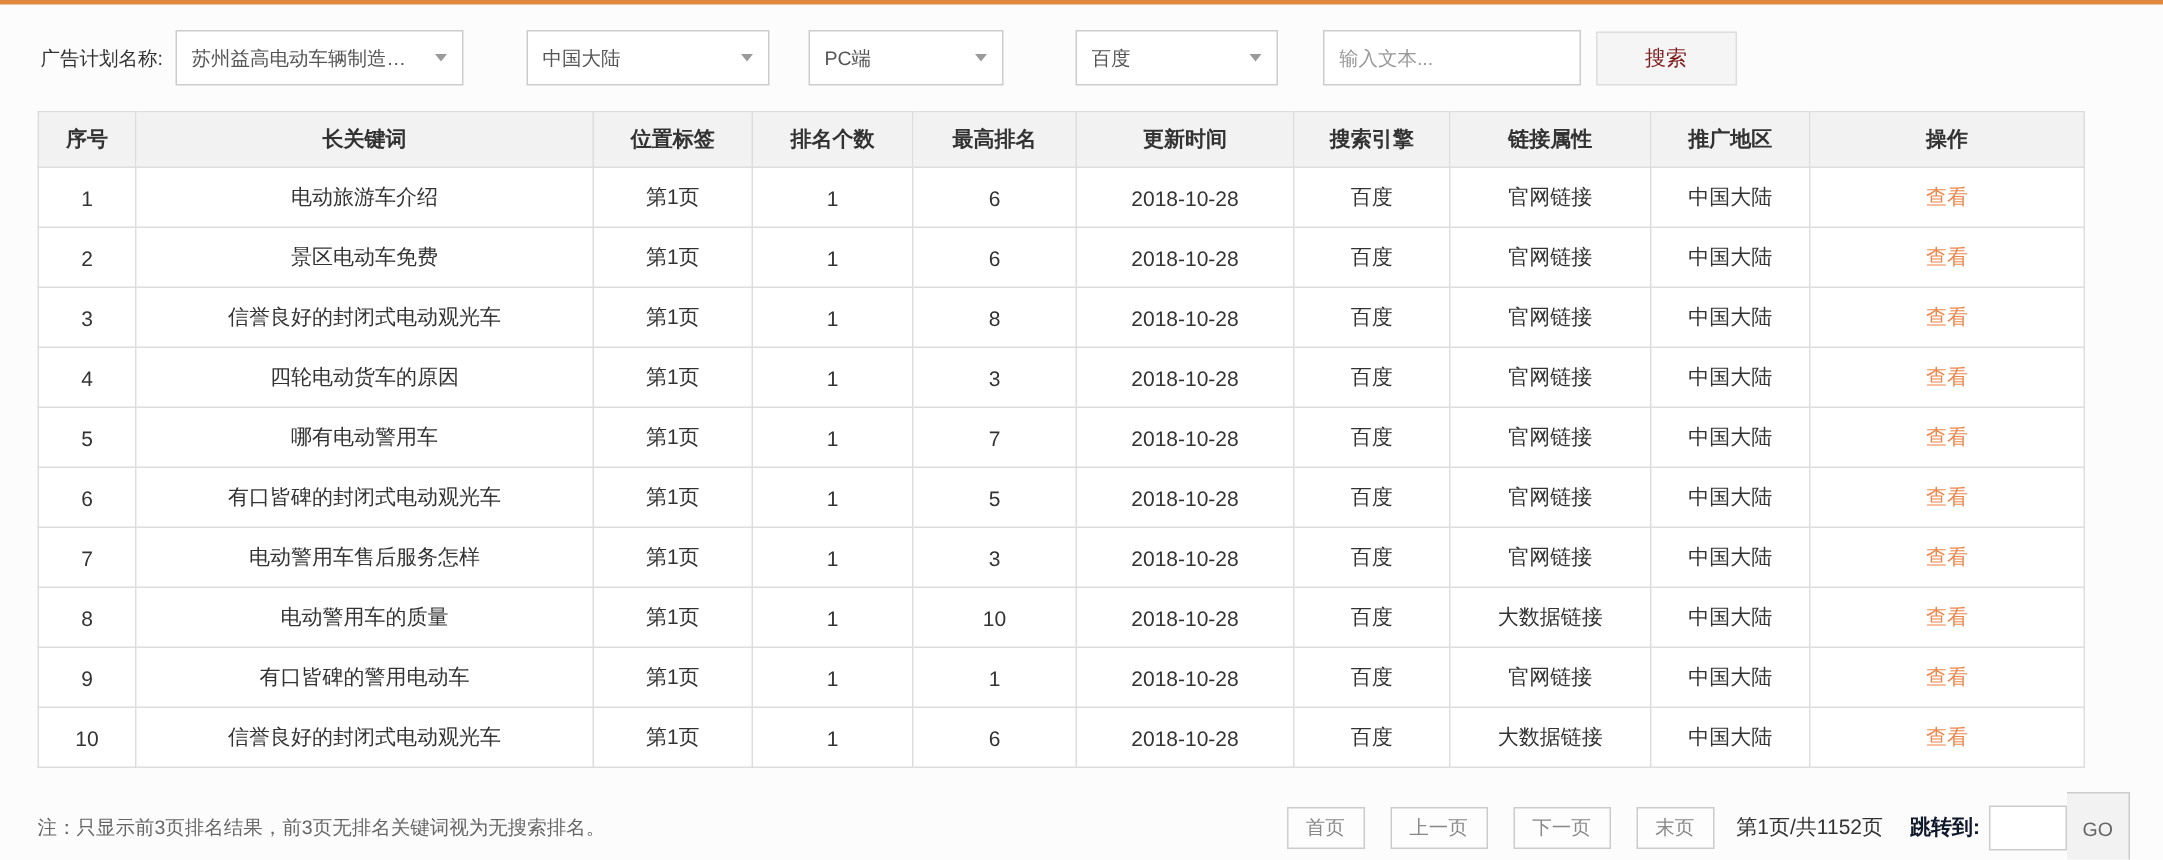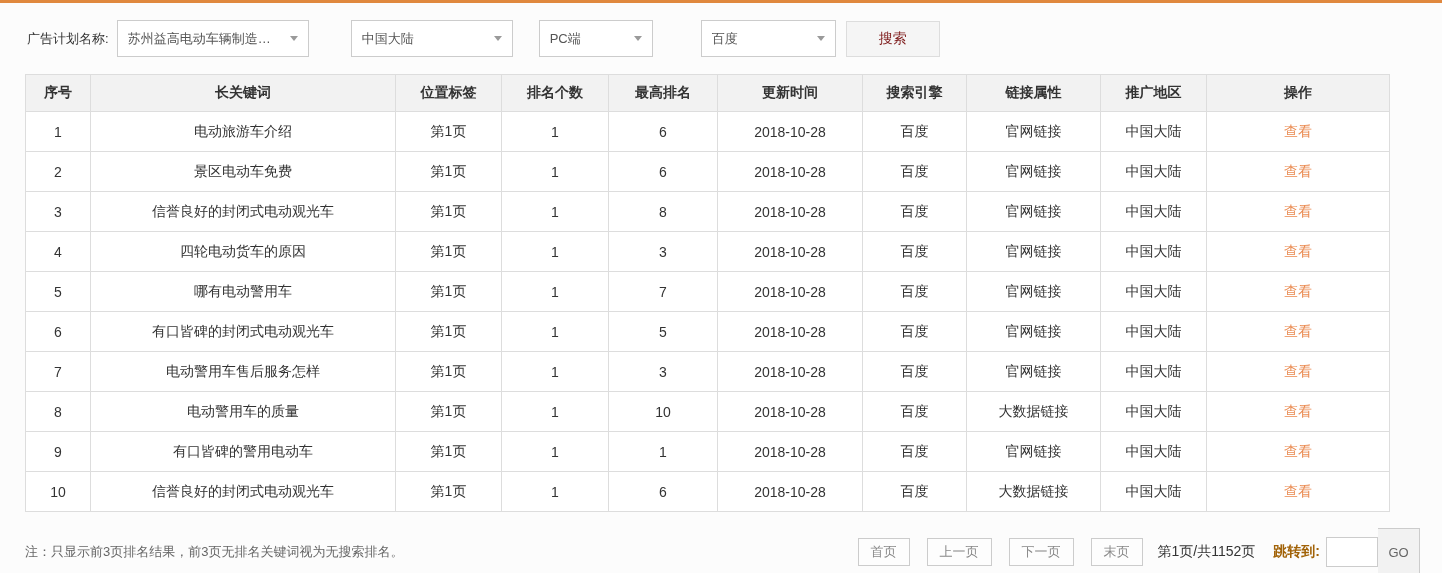--- a/index.html
+++ b/index.html
@@ -21,21 +21,21 @@
     padding: 0 10px; font-size: 13px; color: #555; cursor: pointer;
   }
   .sel-text { overflow: hidden; white-space: nowrap; text-overflow: ellipsis; }
   .caret {
     width: 0; height: 0; flex: 0 0 auto; margin-left: 8px;
     border-left: 4px solid transparent; border-right: 4px solid transparent;
     border-top: 5px solid #9a9a9a;
   }
   .dd1 { width: 192px; }
   .dd2 { width: 162px; margin-left: 42px; }
-  .dd3 { width: 114px; margin-left: 26px; }
+  .dd3 { width: 130px; margin-left: 26px; }
   .dd4 { width: 135px; margin-left: 48px; }
   .dd5 { width: 162px; margin-left: 31px; }
   .text-input {
     width: 172px; height: 37px; border: 1px solid #ccc; background: #fff;
     padding: 0 10px; font-size: 13px; color: #333; margin-left: 30px; outline: none;
     font-family: "Liberation Sans", "DejaVu Sans", sans-serif;
   }
   .text-input::placeholder { color: #999; }
   .search-btn {
     width: 94px; height: 36px; margin-left: 10px;
@@ -67,21 +67,21 @@
   }
   .note { font-size: 13px; color: #666; }
   .pagination { display: flex; align-items: center; }
   .pg-btn {
     height: 28px; padding: 0 12px; margin-left: 17px;
     background: #fdfdfd; border: 1px solid #ccc; color: #888;
     font-size: 13px; cursor: pointer; white-space: nowrap;
     font-family: Liberation Mono, monospace;
   }
   .page-info { font-size: 14px; color: #333; font-weight: normal; margin-left: 15px; white-space: nowrap; }
-  .jump-label { font-size: 14px; color: #a16207; font-weight: bold; margin-left: 18px; white-space: nowrap; }
+  .jump-label { font-size: 14px; color: #0f172a; font-weight: bold; margin-left: 18px; white-space: nowrap; }
   .jump-input {
     width: 52px; height: 30px; border: 1px solid #ccc; background: #fff;
     margin-left: 6px; outline: none; padding: 0 6px; font-size: 13px; color: #333;
   }
   .go-btn {
     width: 42px; height: 48px; background: #f2f2f2; border: 1px solid #ccc;
     border-left: none; color: #666; font-size: 13px; cursor: pointer;
     font-family: Liberation Sans, sans-serif;
   }
 </style>
@@ -107,20 +107,21 @@
     <span class="sel-text">PC端</span>
     <span class="caret"></span>
   </div>
 
   <div class="select dd4">
     <span class="sel-text">百度</span>
     <span class="caret"></span>
   </div>
 
 
+  <input class="text-input" type="text" placeholder="输入文本..." style="">
 
   <button class="search-btn">搜索</button>
 </div>
 
 <table class="rank-table">
   <colgroup>
     <col style="width:65px">
       <col style="width:305px">
       <col style="width:106px">
     <col style="width:107px">

